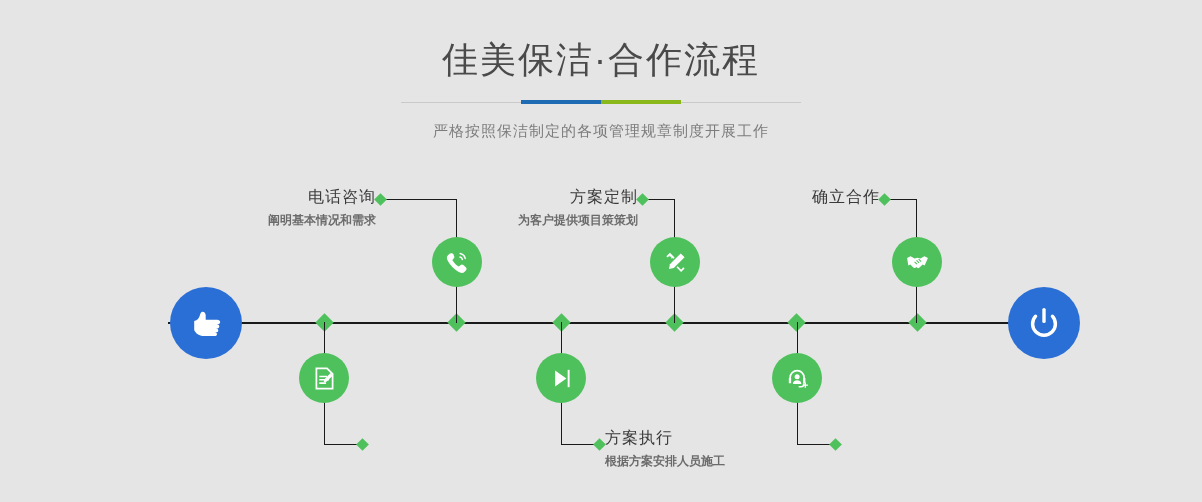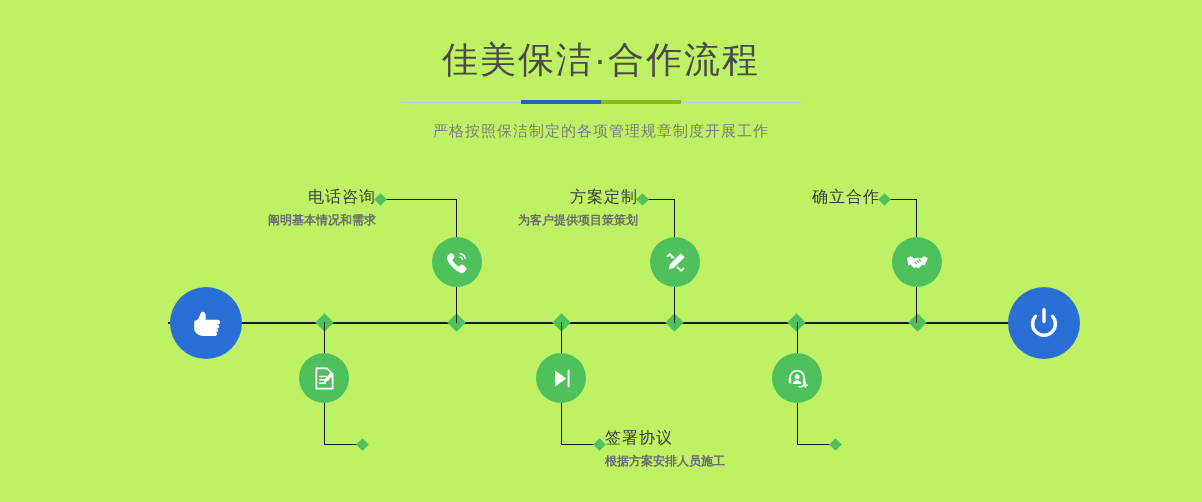--- a/index.html
+++ b/index.html
@@ -3,21 +3,21 @@
 <meta charset="utf-8">
 <style>
   * { box-sizing: border-box; margin: 0; padding: 0; }
   html, body {
     width: 1202px;
     height: 502px;
     background: #ffffff;
     font-family: "Liberation Sans", "DejaVu Sans", sans-serif;
     overflow: hidden;
   }
-  .page { position: relative; width: 1202px; height: 502px; background: #bef264; }
+  .page { position: relative; width: 1202px; height: 502px; background: #e5e5e5; }
 
   
   .header { position: absolute; left: 0; top: 0; width: 1202px; text-align: center; }
   .title {
     font-size: 36px;
     color: #4a4a4a;
     letter-spacing: 2px;
     line-height: 44px;
     padding-top: 38px;
     font-weight: normal;
@@ -197,21 +197,21 @@
     <div class="tick" style="left:579px; top:440px;"></div>
     <div class="node" style="left:520px; top:353px;">
       <span>
         <svg width="27" height="27" viewBox="0 0 28 28">
           <path fill="#ffffff" d="M7.4 5.6L19.0 14.0 7.4 22.4z"></path>
           <path fill="#ffffff" d="M20.4 5.0h2.0v18.0h-2.0z"></path>
         </svg>
       </span>
     </div>
     <div class="label left-align" style="left:589px; top:428px; width:230px;">
-      <div class="lab-title">签署协议</div>
+      <div class="lab-title">方案执行</div>
       <div class="lab-desc">根据方案安排人员施工</div>
     </div>
 
     <div class="vline" style="left:900px; top:199px; height:124px;"></div>
     <div class="hline" style="left:868px; top:199px; width:32px;"></div>
     <div class="tick" style="left:864px; top:195px;"></div>
     <div class="node" style="left:876px; top:237px;">
       <span>
         <svg width="27" height="27" viewBox="0 0 28 28">
           <path fill="#ffffff" d="M3.2 9.4l3.6-2.0 4.2 2.4 3.0-0.6 3.0 0.6 4.2-2.4 3.6 2.0-3.4 7.6-2.0-1.0-3.6 3.4c-0.7 0.6-1.6 0.6-2.2 0l-0.8-0.8-0.9 0.8c-0.7 0.6-1.6 0.5-2.2-0.1l-3.2-3.3-2.0 1.0z"></path>

